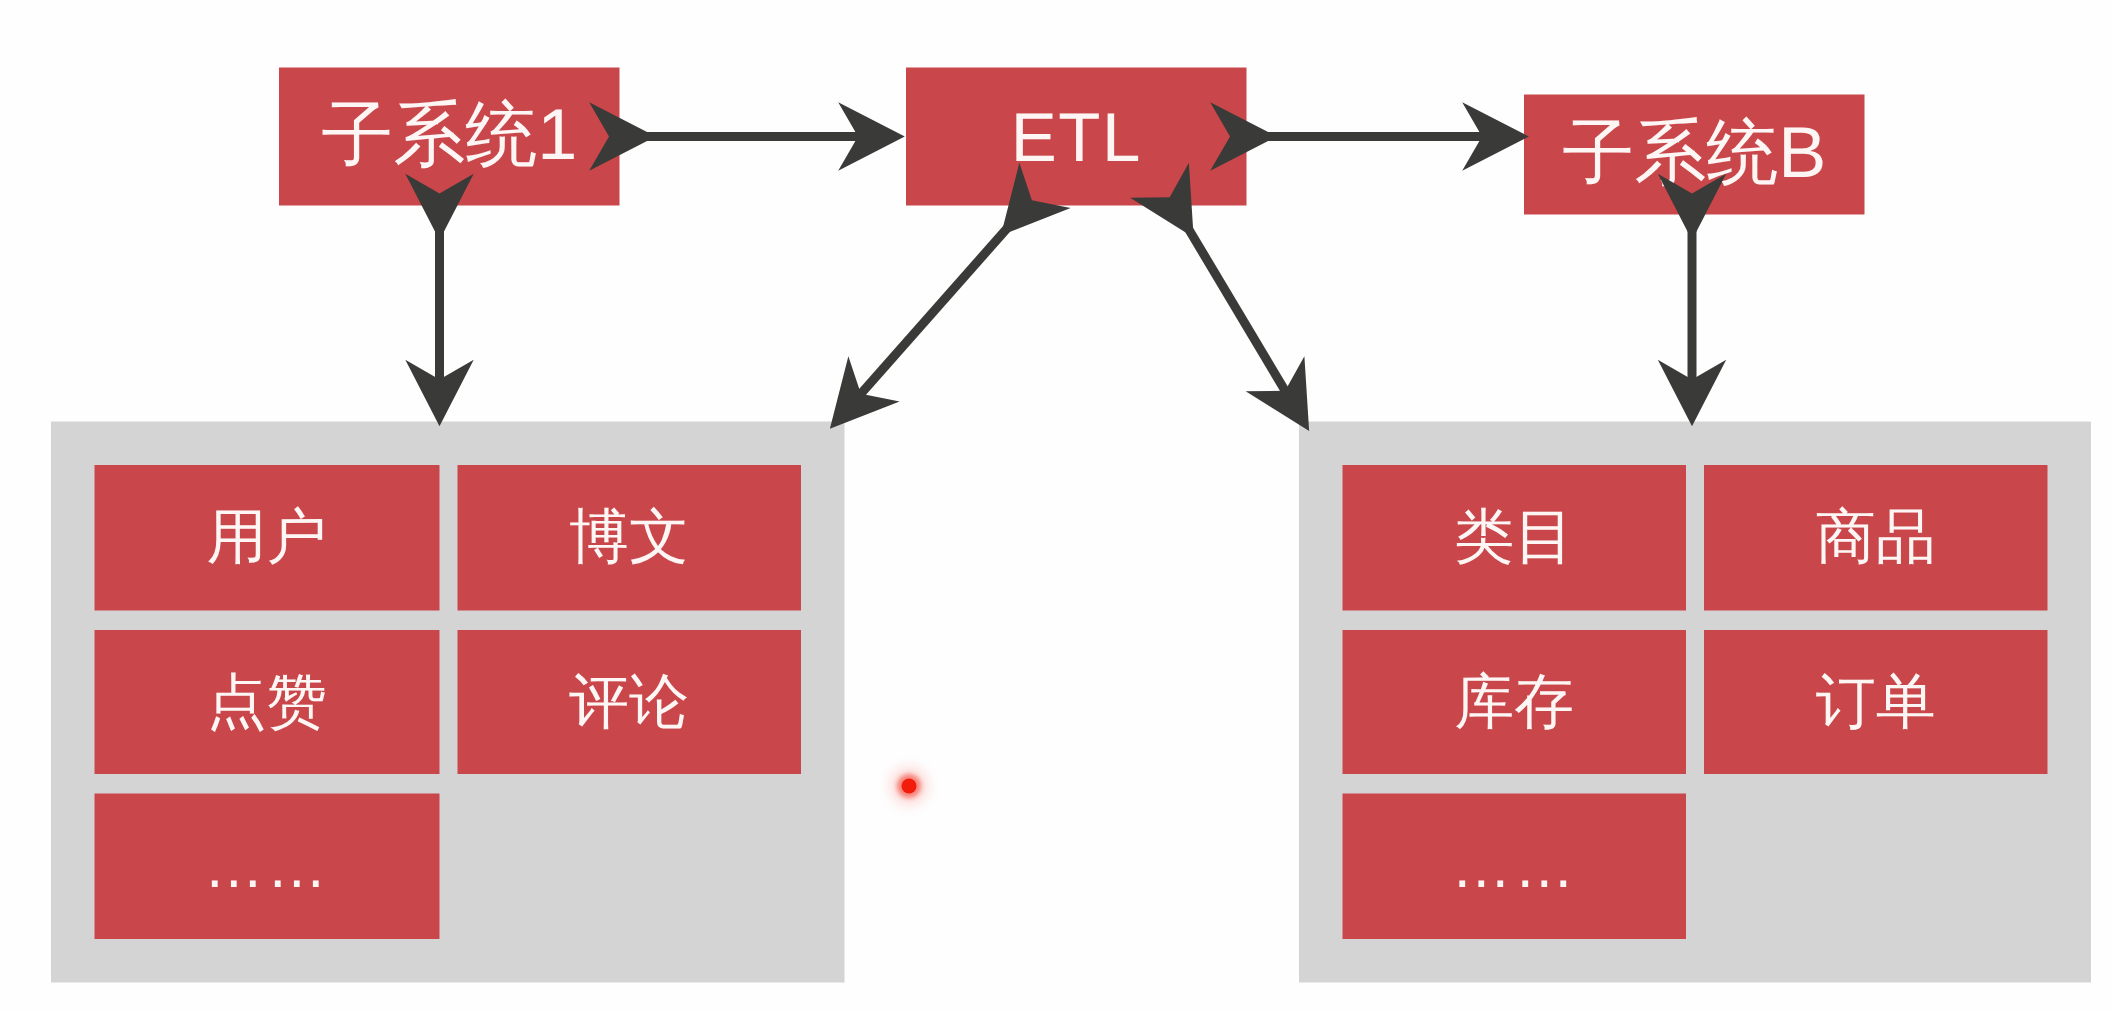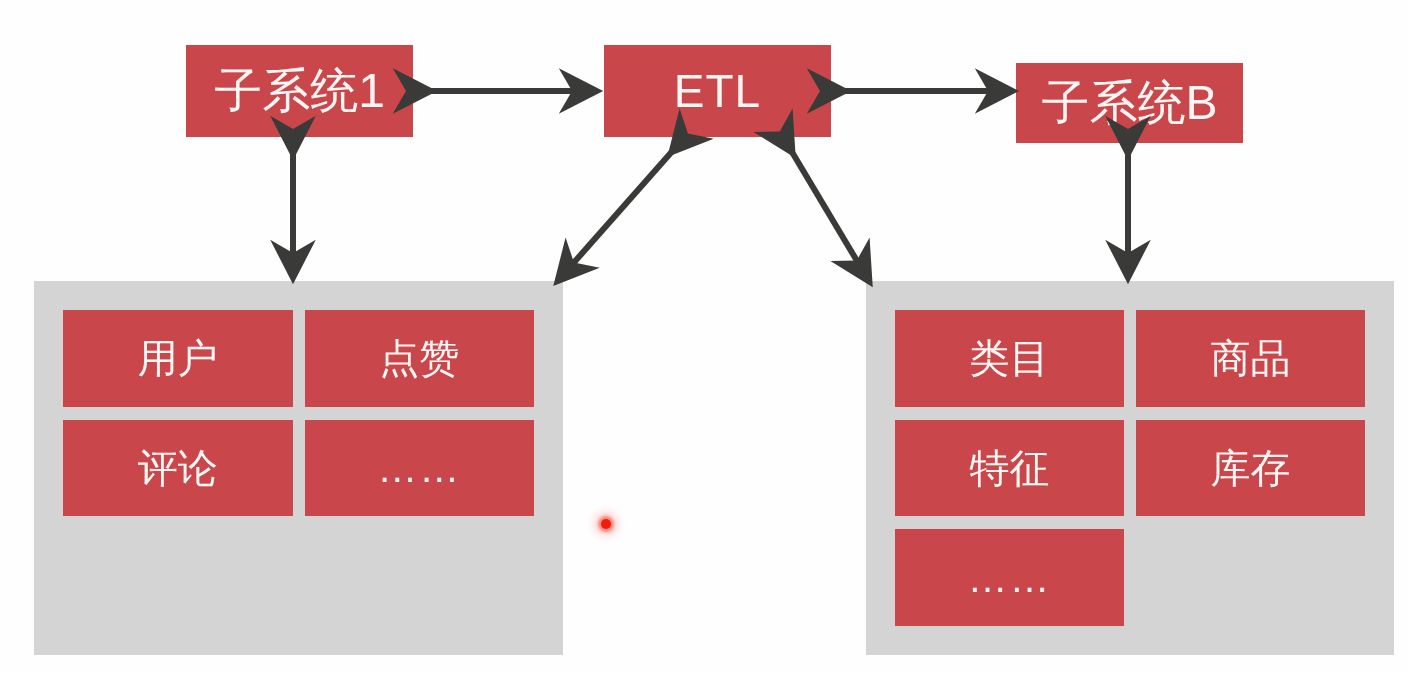--- a/index.html
+++ b/index.html
@@ -74,44 +74,47 @@
   <div class="node top-node" style="left:1016px;top:45px;width:227px;height:80px;margin-top:18px;">
     <span>子系统B</span>
   </div>
 
   <div class="group" style="left:34px;top:281px;width:529px;height:374px;">
     <div class="grid">
       <div class="cell">
         <span>用户</span>
       </div>
       <div class="cell">
+        <span>博文</span>
+      </div>
+      <div class="cell">
         <span>点赞</span>
       </div>
       <div class="cell">
         <span>评论</span>
       </div>
       <div class="cell dots">
         <span>……</span>
       </div>
     </div>
   </div>
 
   <div class="group" style="left:866px;top:281px;width:528px;height:374px;">
     <div class="grid">
       <div class="cell">
         <span>类目</span>
       </div>
       <div class="cell">
         <span>商品</span>
       </div>
       <div class="cell">
-        <span>特征</span>
+        <span>库存</span>
       </div>
       <div class="cell">
-        <span>库存</span>
+        <span>订单</span>
       </div>
       <div class="cell dots">
         <span>……</span>
       </div>
     </div>
   </div>
 
   <svg class="arrows" viewBox="0 0 1408 673">
     <defs>
       <marker id="ah" markerWidth="9" markerHeight="9" refX="5.4" refY="4.5" orient="auto" markerUnits="strokeWidth">

